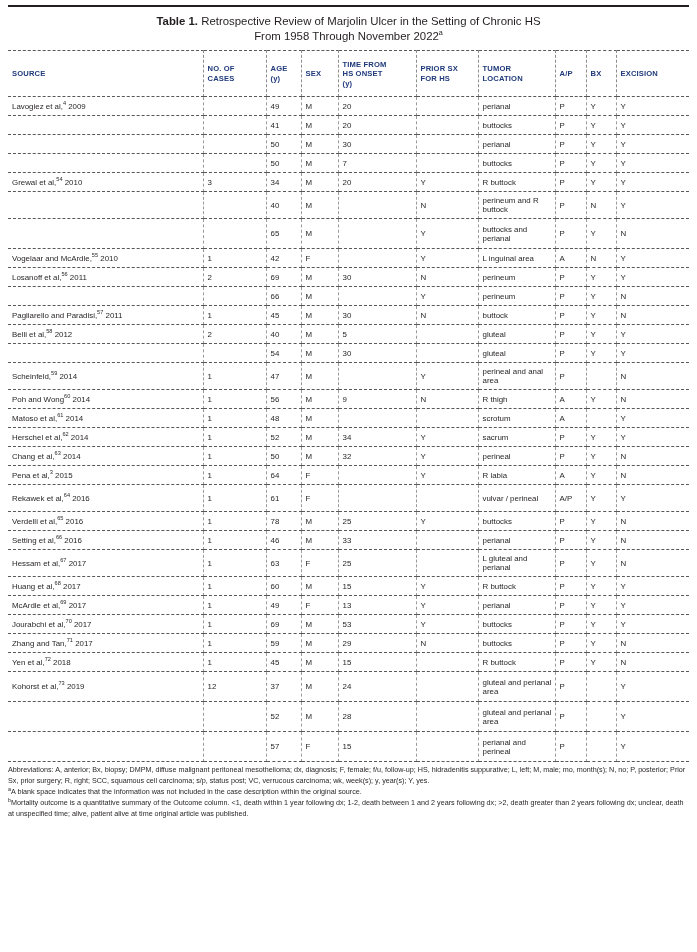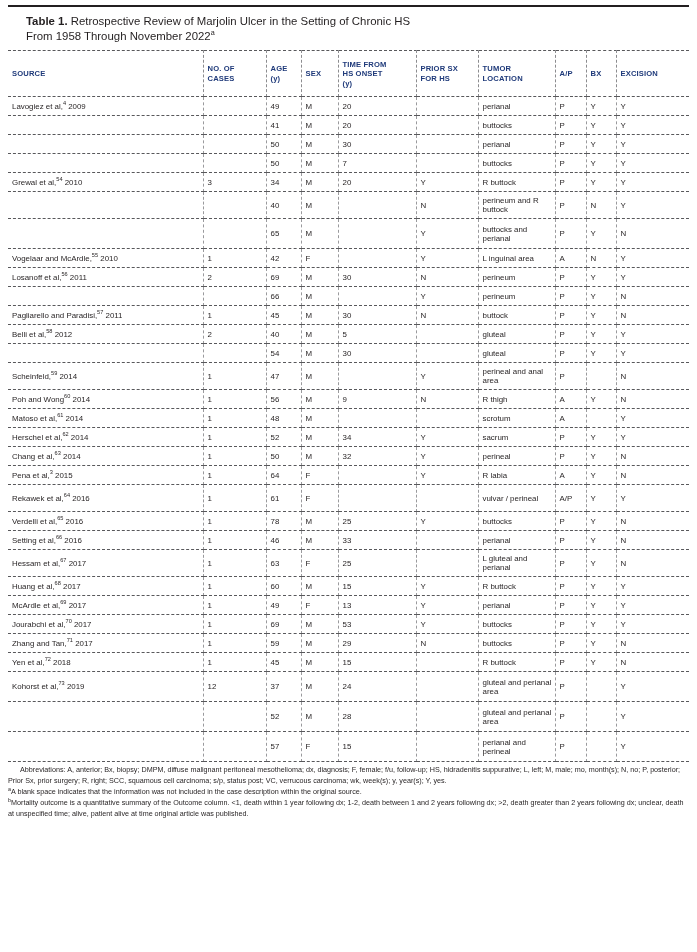--- a/index.html
+++ b/index.html
@@ -21,21 +21,21 @@
     padding: 0 8px;
   }
 
   
   .top-rule {
     height: 0;
     border-top: 2.4px solid #231f20;
     margin: 5px 0 0 0;
   }
   .title {
-    text-align: left;
+    text-align: center;
     font-size: 11.6px;
     line-height: 14.2px;
     color: #231f20;
     padding: 7px 18px 6px 18px;
     font-family: "Liberation Serif", serif;
   }
   .title .tnum { font-weight: bold; font-family: "Liberation Sans", sans-serif; font-size: 11.4px; }
   .title .trest { font-family: "Liberation Sans", sans-serif; font-size: 11.4px; }
   .title sup { font-size: 7.2px; vertical-align: super; line-height: 0; }
 
@@ -94,21 +94,21 @@
   
   .footnotes {
     width: 681px;
     font-size: 7.2px;
     line-height: 10.8px;
     color: #231f20;
     padding-top: 3px;
   }
   .footnotes p { margin: 0; }
   .footnotes sup { font-size: 5.4px; vertical-align: super; line-height: 0; }
-  .footnotes .ital { font-style: normal; margin-left: 12px; }
+  .footnotes .ital { font-style: normal; }
 </style>
 </head>
 <body>
 
 <div class="sheet">
 
   <div class="top-rule"></div>
 
   <div class="title">
     <span class="tnum">Table 1.</span><span class="trest">&nbsp;<span>Retrospective Review of Marjolin Ulcer in the Setting of Chronic HS</span></span><br>

